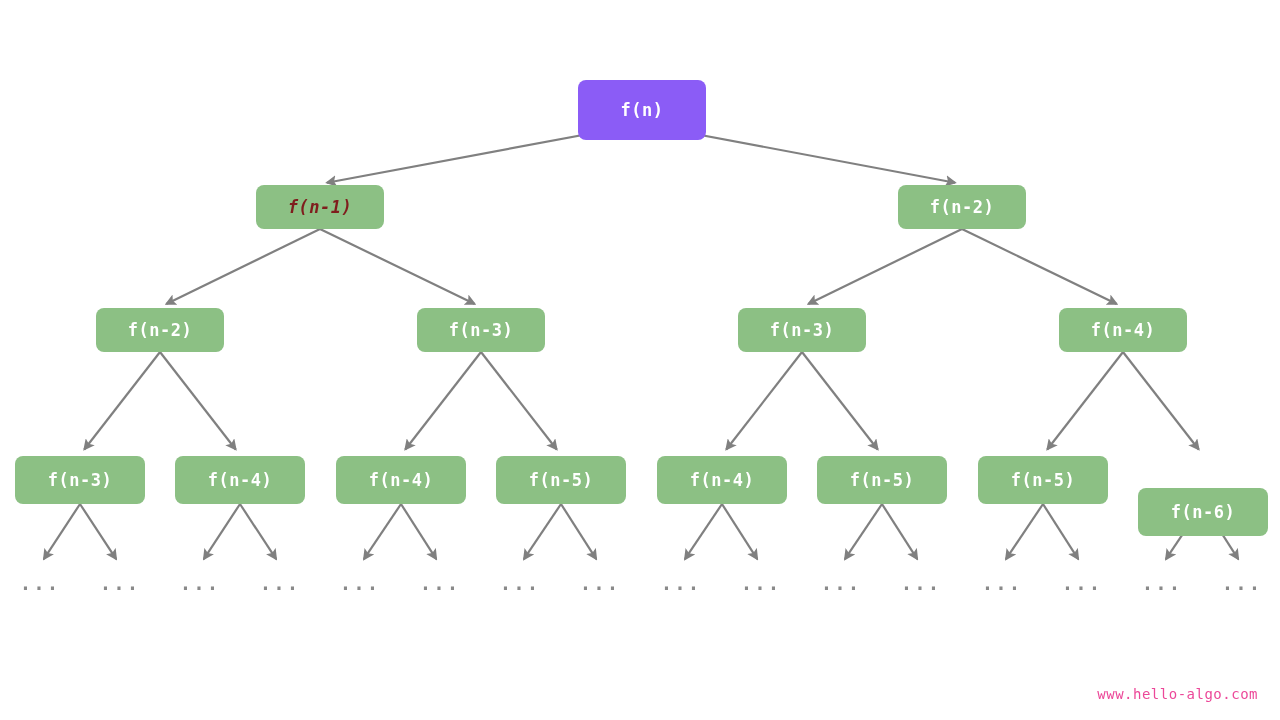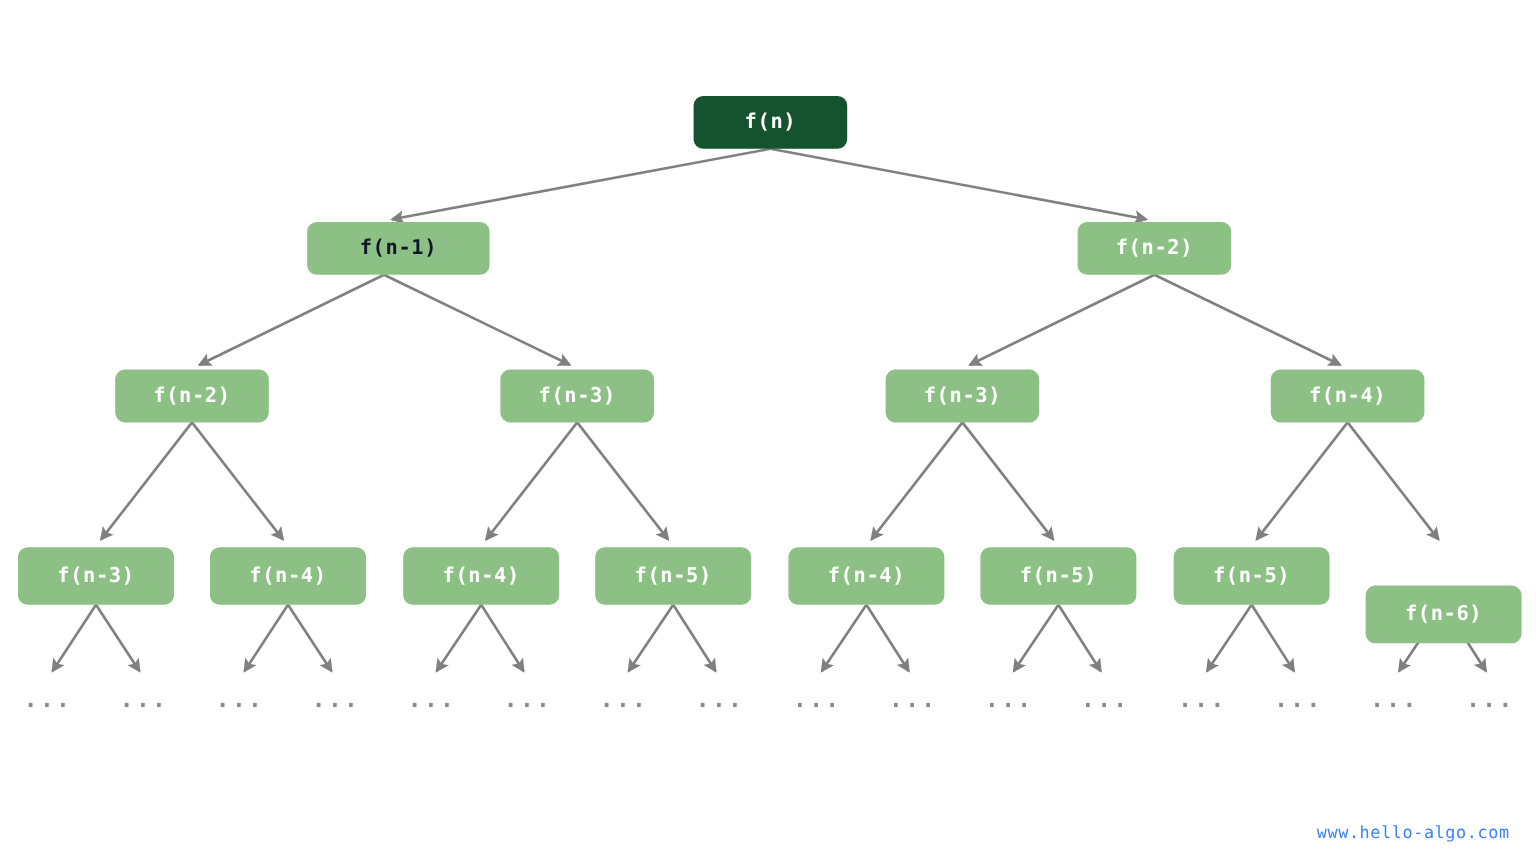--- a/index.html
+++ b/index.html
@@ -54,21 +54,21 @@
     display: flex;
     align-items: center;
     justify-content: center;
     white-space: nowrap;
     transform: translate(-50%, -50%);
   }
   .watermark {
     position: absolute;
     right: 22px;
     bottom: 18px;
-    color: #3b82f6;
+    color: #ec4899;
     font-family: "DejaVu Sans Mono", monospace;
     font-size: 14px;
     letter-spacing: 0.5px;
     white-space: nowrap;
   }
 </style>
 </head>
 <body>
 
 <div id="canvas">
@@ -107,22 +107,22 @@
         <line x1="882" y1="504" x2="844.904852258259" y2="559.1903417621025" stroke="#808080" stroke-width="2.2" marker-end="url(#arrowhead)"></line>
         <line x1="882" y1="504" x2="917.2293680883234" y2="559.1023449586597" stroke="#808080" stroke-width="2.2" marker-end="url(#arrowhead)"></line>
         <line x1="1043" y1="504" x2="1005.904852258259" y2="559.1903417621025" stroke="#808080" stroke-width="2.2" marker-end="url(#arrowhead)"></line>
         <line x1="1043" y1="504" x2="1078.2293680883233" y2="559.1023449586597" stroke="#808080" stroke-width="2.2" marker-end="url(#arrowhead)"></line>
         <line x1="1203" y1="504" x2="1165.9048522582589" y2="559.1903417621025" stroke="#808080" stroke-width="2.2" marker-end="url(#arrowhead)"></line>
         <line x1="1203" y1="504" x2="1238.2293680883233" y2="559.1023449586597" stroke="#808080" stroke-width="2.2" marker-end="url(#arrowhead)"></line>
       </g>
   </svg>
 
   <div id="nodes-group">
-      <div class="node" style="left: 578px; top: 80px; width: 128px; height: 44px; background: #14532d; color: rgb(255, 255, 255);">f(n)</div>
-      <div class="node" style="left: 256px; top: 185px; width: 152px; height: 44px; background: rgb(140, 192, 132); color: #0f172a;">f(n-1)</div>
+      <div class="node" style="left: 578px; top: 80px; width: 128px; height: 60px; background: #8b5cf6; color: rgb(255, 255, 255);">f(n)</div>
+      <div class="node" style="left: 256px; top: 185px; width: 128px; height: 44px; background: rgb(140, 192, 132); color: #7f1d1d; font-style: italic;">f(n-1)</div>
       <div class="node" style="left: 898px; top: 185px; width: 128px; height: 44px; background: rgb(140, 192, 132); color: rgb(255, 255, 255);">f(n-2)</div>
       <div class="node" style="left: 96px; top: 308px; width: 128px; height: 44px; background: rgb(140, 192, 132); color: rgb(255, 255, 255);">f(n-2)</div>
       <div class="node" style="left: 417px; top: 308px; width: 128px; height: 44px; background: rgb(140, 192, 132); color: rgb(255, 255, 255);">f(n-3)</div>
       <div class="node" style="left: 738px; top: 308px; width: 128px; height: 44px; background: rgb(140, 192, 132); color: rgb(255, 255, 255);">f(n-3)</div>
       <div class="node" style="left: 1059px; top: 308px; width: 128px; height: 44px; background: rgb(140, 192, 132); color: rgb(255, 255, 255);">f(n-4)</div>
       <div class="node" style="left: 15px; top: 456px; width: 130px; height: 48px; background: rgb(140, 192, 132); color: rgb(255, 255, 255);">f(n-3)</div>
       <div class="node" style="left: 175px; top: 456px; width: 130px; height: 48px; background: rgb(140, 192, 132); color: rgb(255, 255, 255);">f(n-4)</div>
       <div class="node" style="left: 336px; top: 456px; width: 130px; height: 48px; background: rgb(140, 192, 132); color: rgb(255, 255, 255);">f(n-4)</div>
       <div class="node" style="left: 496px; top: 456px; width: 130px; height: 48px; background: rgb(140, 192, 132); color: rgb(255, 255, 255);">f(n-5)</div>
       <div class="node" style="left: 657px; top: 456px; width: 130px; height: 48px; background: rgb(140, 192, 132); color: rgb(255, 255, 255);">f(n-4)</div>

